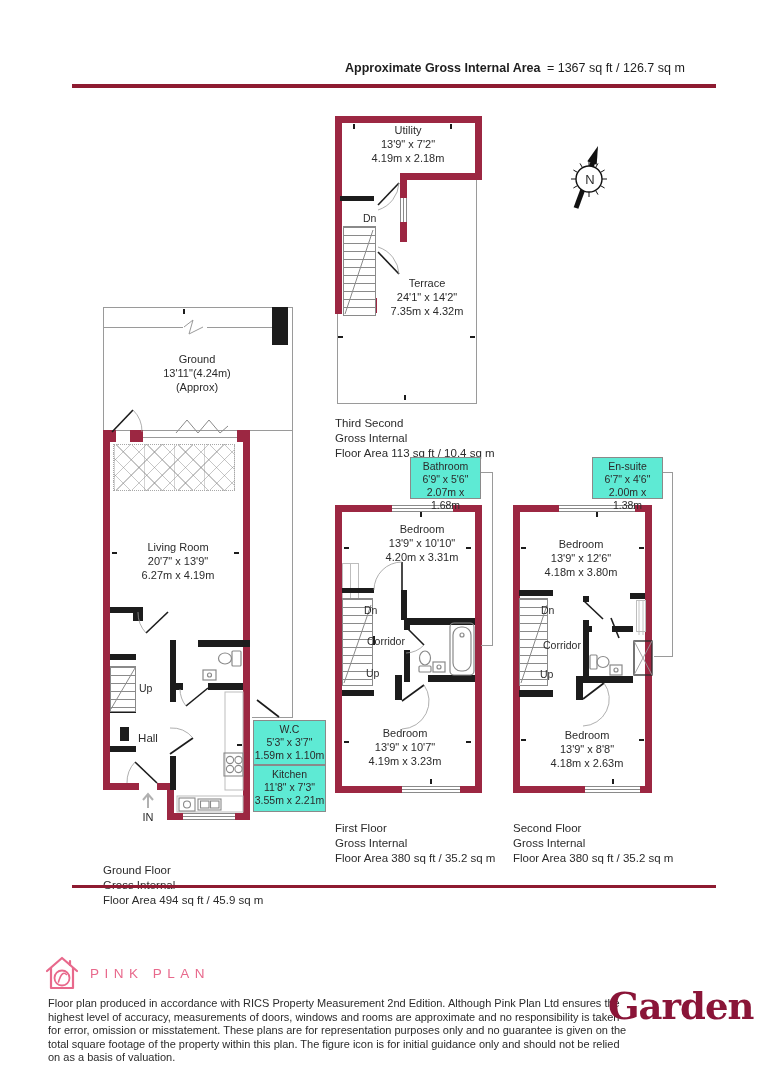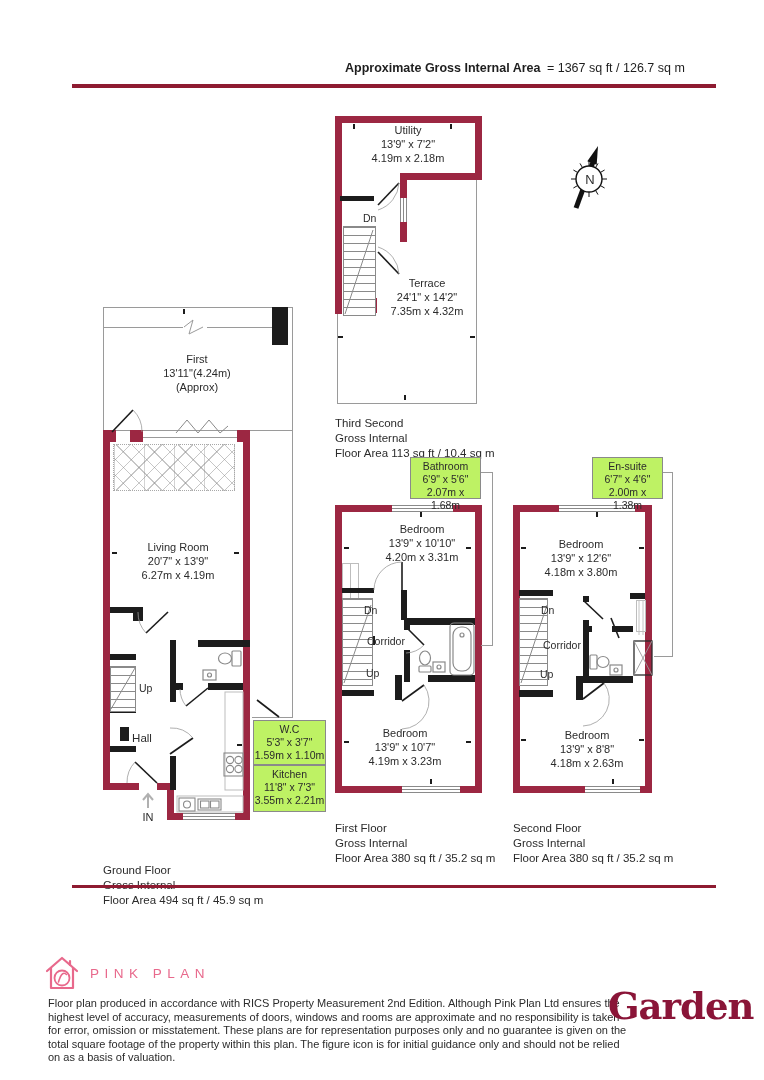--- a/index.html
+++ b/index.html
@@ -17,21 +17,21 @@
   .winv:after { content:""; position:absolute; top:0; bottom:0; left:2px; border-left:1px solid #8a8a8a; }
   .stairs { position:absolute; background-color:#fff; border:1px solid #8a8a8a;
             background-image:repeating-linear-gradient(180deg,#8a8a8a 0 1px,transparent 1px 8px); }
   .hatch { position:absolute; border:1px dotted #a8a8a8;
            background-image:
              repeating-linear-gradient(45deg, rgba(130,130,130,.45) 0 1px, transparent 1px 11px),
              repeating-linear-gradient(135deg, rgba(130,130,130,.45) 0 1px, transparent 1px 11px),
              repeating-linear-gradient(90deg, rgba(130,130,130,.35) 0 1px, transparent 1px 30px); }
   .rlabel { position:absolute; text-align:center; font-size:11px; line-height:14px; color:#2b2b2b; }
   .flabel { position:absolute; font-size:11.5px; line-height:15px; color:#2b2b2b; }
-  .dimbox { position:absolute; border:1px solid #8a8a8a; background:#bef264; text-align:center;
+  .dimbox { position:absolute; border:1px solid #8a8a8a; background:#5eead4; text-align:center;
             font-size:10.5px; line-height:13px; padding-top:2px; color:#2b2b2b; }
   .small { position:absolute; font-size:10.5px; color:#2b2b2b; }
   .hdr-address { position:absolute; left:75px; top:57px; font-size:15.5px; font-weight:bold; color:#1e1e1e; }
   .hdr-area { position:absolute; left:345px; top:61px; font-size:12.5px; color:#1e1e1e; }
   .hdr-area .b { font-weight:bold; }
   .rule { position:absolute; background:#8E1B31; }
   .pinkplan-text { position:absolute; left:90px; top:966px; font-size:13.5px; letter-spacing:5.5px;
                    color:#E8698C; font-weight:500; }
   .disclaimer { position:absolute; left:48px; top:997px; width:585px; font-size:11px; line-height:13.5px; color:#2b2b2b; }
   .castles { position:absolute; left:608px; top:984px; font-family:"DejaVu Serif", serif;
@@ -204,31 +204,31 @@
       <rect x="79" y="498" width="16" height="13"></rect>
         <circle cx="87" cy="504.5" r="3.5"></circle>
     </g>
     <g stroke="#b0b0b0" fill="none" stroke-width="2">
       <path d="M48,508 L48,495"></path>
         <path d="M43,500 L48,494 L53,500"></path>
     </g>
   </svg>
 
   <div class="rlabel" style="left:137px;top:352px;width:120px;">
-    <div>First</div>
+    <div>Ground</div>
     <div>13'11"(4.24m)</div>
     <div>(Approx)</div>
   </div>
   <div class="rlabel" style="left:118px;top:540px;width:120px;">
     <div>Living Room</div>
     <div>20'7" x 13'9"</div>
     <div>6.27m x 4.19m</div>
   </div>
   <div class="small" style="left:139px;top:682px;">Up</div>
-  <div class="rlabel" style="left:122px;top:731px;width:40px;font-size:11.5px;">Hall</div>
+  <div class="rlabel" style="left:128px;top:731px;width:40px;font-size:11.5px;">Hall</div>
   <div class="rlabel" style="left:136px;top:810px;width:24px;">IN</div>
   <div class="dimbox" style="left:253px;top:720px;width:73px;height:45px;">
     <div>W.C</div>
     <div>5'3" x 3'7"</div>
     <div>1.59m x 1.10m</div>
   </div>
   <div class="dimbox" style="left:253px;top:765px;width:73px;height:47px;">
     <div>Kitchen</div>
     <div>11'8" x 7'3"</div>
     <div>3.55m x 2.21m</div>

